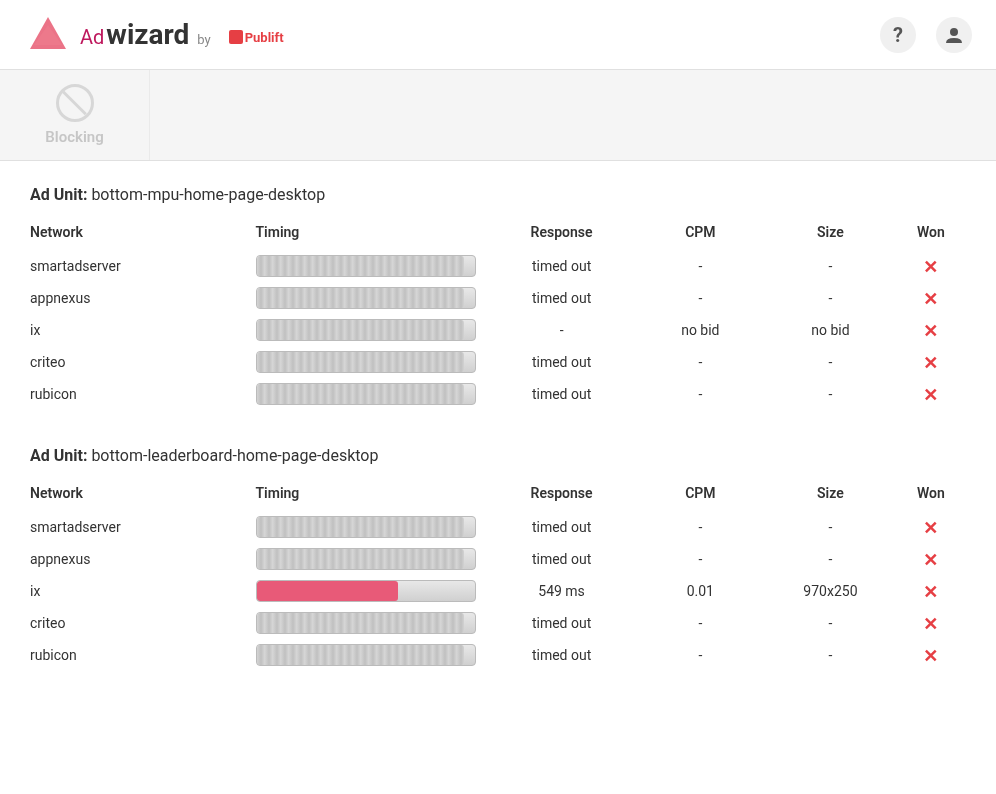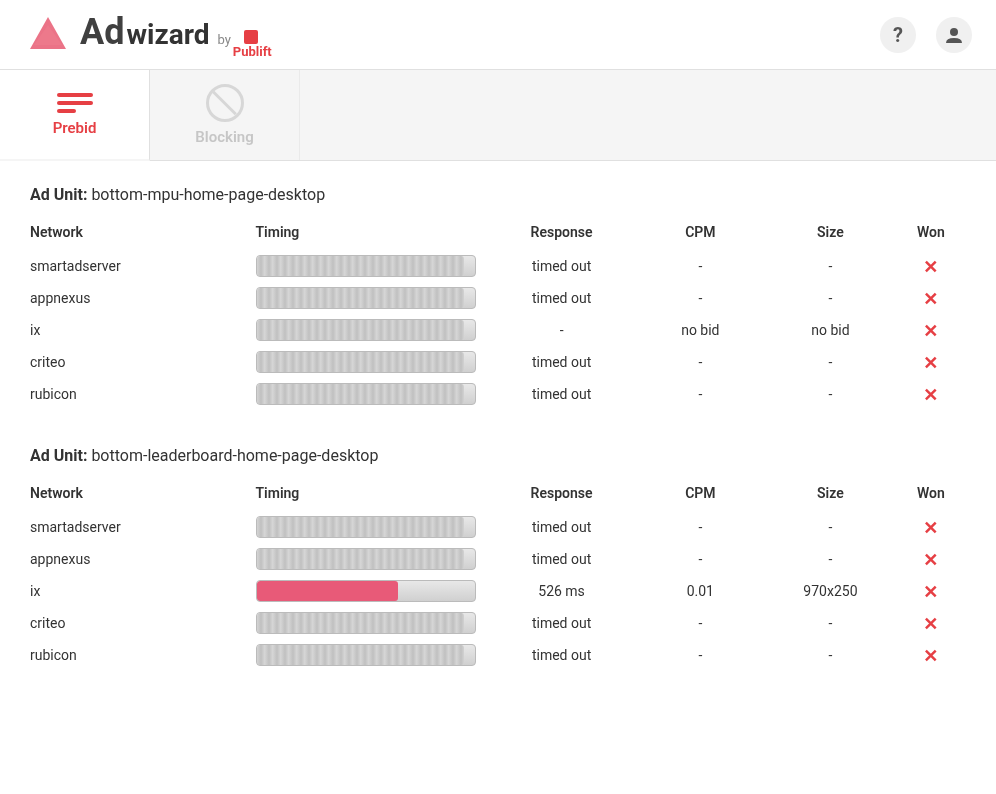--- a/index.html
+++ b/index.html
@@ -240,51 +240,43 @@
 <body>
 
 <header class="header">
   <div class="logo-area">
 
     <svg class="logo-icon" viewBox="0 0 48 48" xmlns="http://www.w3.org/2000/svg">
       <polygon points="24,6 42,38 6,38" fill="#e85a72" opacity="0.85"></polygon>
       <polygon points="24,14 38,34 10,34" fill="#f08090" opacity="0.5"></polygon>
     </svg>
     <div style="display:flex;align-items:baseline;gap:2px;">
-      <span style="font-size:36px;font-weight:700;color:#404040;">Ad</span>
+      <span style="font-size:20px;font-weight:400;color:#be185d;">Ad</span>
       <span style="font-size:28px;font-weight:700;color:#333;">wizard</span>
       <span style="font-size:13px;color:#888;margin-left:6px;">by</span>
-      <span style="display:inline-flex;align-items:center;margin-left:0;flex-direction:column;">
+      <span style="display:inline-flex;align-items:center;margin-left:16px;">
         <span style="width:14px;height:14px;background:#e63f44;display:inline-block;margin-right:2px;border-radius:2px;"></span>
         <span style="font-size:13px;font-weight:700;color:#e63f44;">Publift</span>
       </span>
     </div>
   </div>
   <div class="header-icons">
     <div class="header-icon" style="font-size:20px;font-weight:700;color:#555;">?</div>
     <div class="header-icon">
       <svg width="20" height="20" viewBox="0 0 20 20">
         <circle cx="10" cy="7" r="4" fill="#555"></circle>
         <path d="M2 18 Q2 13 10 13 Q18 13 18 18" fill="#555"></path>
       </svg>
     </div>
   </div>
 </header>
 
 <div class="tabs">
 
 
-  <div class="tab active" style="border-bottom:2px solid #f5f5f5;">
-    <div class="prebid-icon">
-      <div class="prebid-line"></div>
-      <div class="prebid-line"></div>
-      <div class="prebid-line" style="width:55%;"></div>
-    </div>
-    <span class="tab-label" style="color:#e63f44;">Prebid</span>
-  </div>
 
   <div class="tab disabled">
     <div class="blocking-icon"></div>
     <span class="tab-label">Blocking</span>
   </div>
 </div>
 
 <div class="main" id="main-content">
 <div class="ad-unit-section">
       <div class="ad-unit-title"><span>Ad Unit:</span> bottom-mpu-home-page-desktop</div>
@@ -401,21 +393,21 @@
             <td style="min-width: 80px;">-</td>
             <td><span class="won-x">✕</span></td>
           </tr>
           <tr>
             <td style="min-width: 130px;">ix</td>
             <td class="timing-cell" style="text-align: left;">
               <div class="timing-bar-container">
                 <div class="timing-bar-fill pink-fill"></div>
               </div>
             </td>
-            <td style="min-width: 90px;">526 ms</td>
+            <td style="min-width: 90px;">549 ms</td>
             <td style="min-width: 70px;">0.01</td>
             <td style="min-width: 80px;">970x250</td>
             <td><span class="won-x">✕</span></td>
           </tr>
           <tr>
             <td style="min-width: 130px;">criteo</td>
             <td class="timing-cell" style="text-align: left;">
               <div class="timing-bar-container">
                 <div class="timing-bar-fill gray-full"></div>
               </div>

